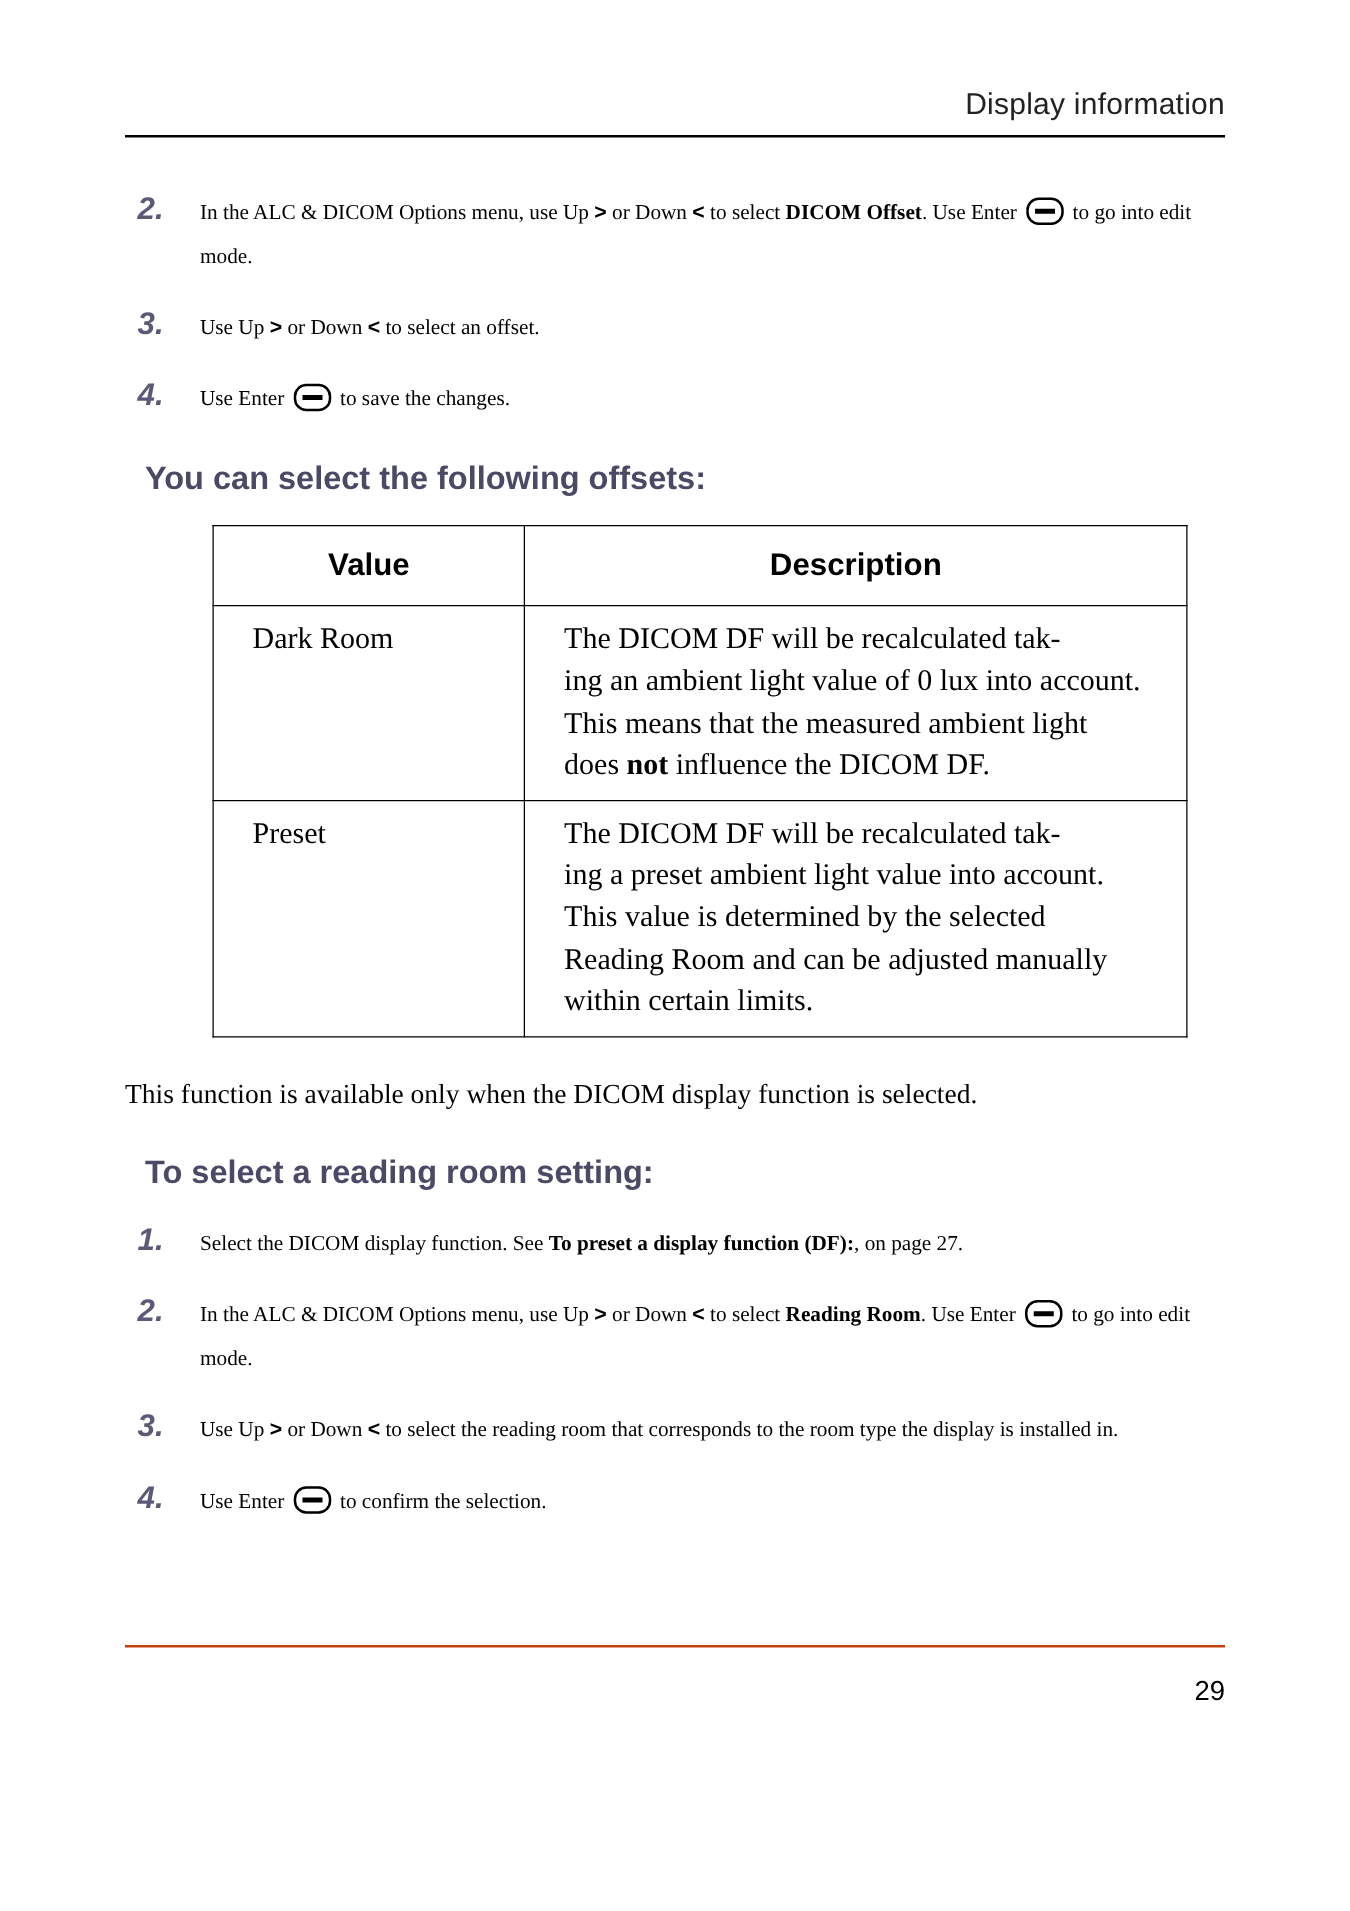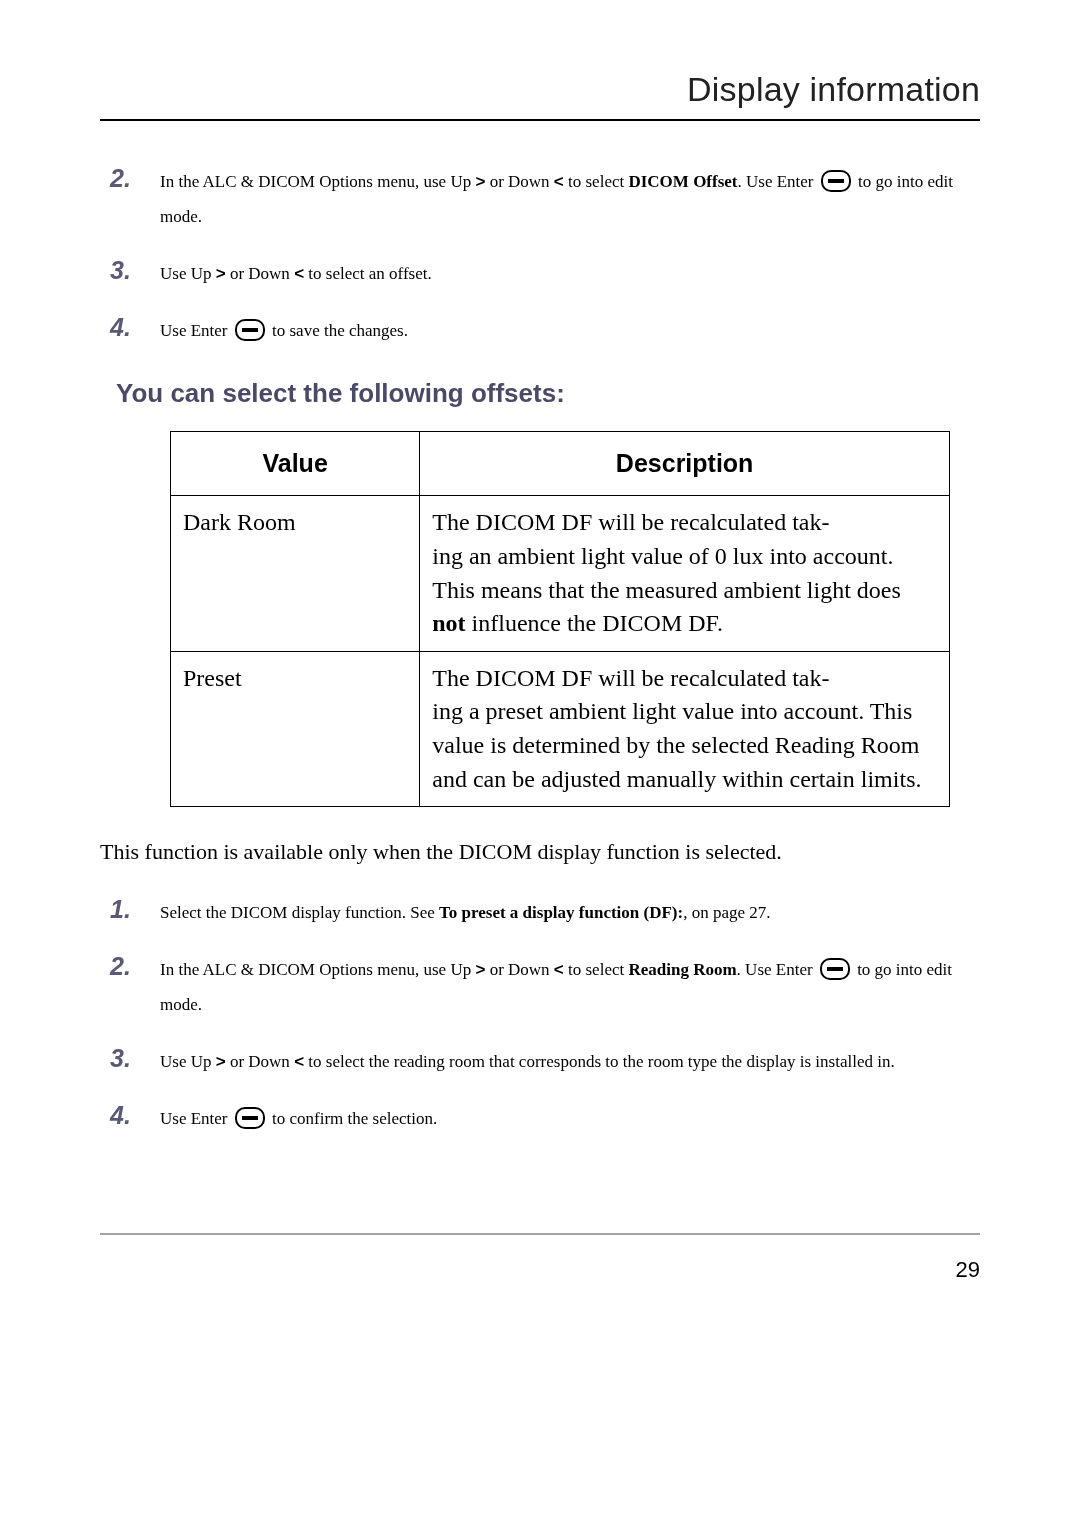--- a/index.html
+++ b/index.html
@@ -14,21 +14,21 @@
     padding: 70px 100px 60px 100px;
     box-sizing: border-box;
   }
   .header-area {
     border-bottom: 2px solid #000;
     padding-bottom: 10px;
     margin-bottom: 40px;
   }
   .header-title {
     text-align: right;
-    font-size: 34px;
+    font-size: 24px;
     font-family: Arial, Helvetica, sans-serif;
     font-weight: 400;
     color: #222;
     letter-spacing: 0.2px;
   }
   .content {
     font-size: 25px;
     line-height: 1.4;
   }
   ol.steps {
@@ -61,21 +61,21 @@
     margin: 28px 0 20px 16px;
   }
   table.offset-table {
     border-collapse: collapse;
     margin: 0 0 30px 70px;
     width: 780px;
     font-size: 24px;
   }
   table.offset-table th, table.offset-table td {
     border: 1.5px solid #000;
-    padding: 10px 12px;
+    padding: 10px 31px;
     vertical-align: top;
     text-align: left;
   }
   table.offset-table th {
     text-align: center;
     font-family: Arial, Helvetica, sans-serif;
     font-weight: bold;
     font-size: 25px;
     padding-top: 14px;
     padding-bottom: 14px;
@@ -105,21 +105,21 @@
   }
   .ico-enter::after {
     content: "";
     position: absolute;
     left: 5px; right: 5px;
     top: 50%;
     border-top: 4px solid #000;
     transform: translateY(-50%);
   }
   .footer-area {
-    border-top: 2px solid #a3a3a3;
+    border-top: 2px solid #c2410c;
     margin-top: 100px;
     padding-top: 20px;
   }
   .page-num {
     text-align: right;
     font-size: 22px;
     font-family: Arial, Helvetica, sans-serif;
   }
   .chev {
     font-family: Arial, sans-serif;
@@ -167,20 +167,21 @@
         <tr>
           <td>Preset</td>
           <td>The DICOM DF will be recalculated tak-<br>ing a preset ambient light value into account. This value is determined by the selected Reading Room and can be adjusted manually within certain limits.</td>
         </tr>
       </tbody>
     </table>
 
 
     <p class="body-para">This function is available only when the DICOM display function is selected.</p>
 
+    <div class="section-head">To select a reading room setting:</div>
 
     <ol class="steps">
       <li>
         <span class="step-num">1.</span>
         <span class="step-text">Select the DICOM display function. See <b>To preset a display function (DF):</b>, on page 27.</span>
       </li>
       <li>
         <span class="step-num">2.</span>
         <span class="step-text">In the ALC &amp; DICOM Options menu, use Up <span class="chev">&gt;</span> or Down <span class="chev">&lt;</span> to select <b>Reading Room</b>. Use Enter <span class="ico ico-enter"></span> to go into edit mode.</span>
       </li>

